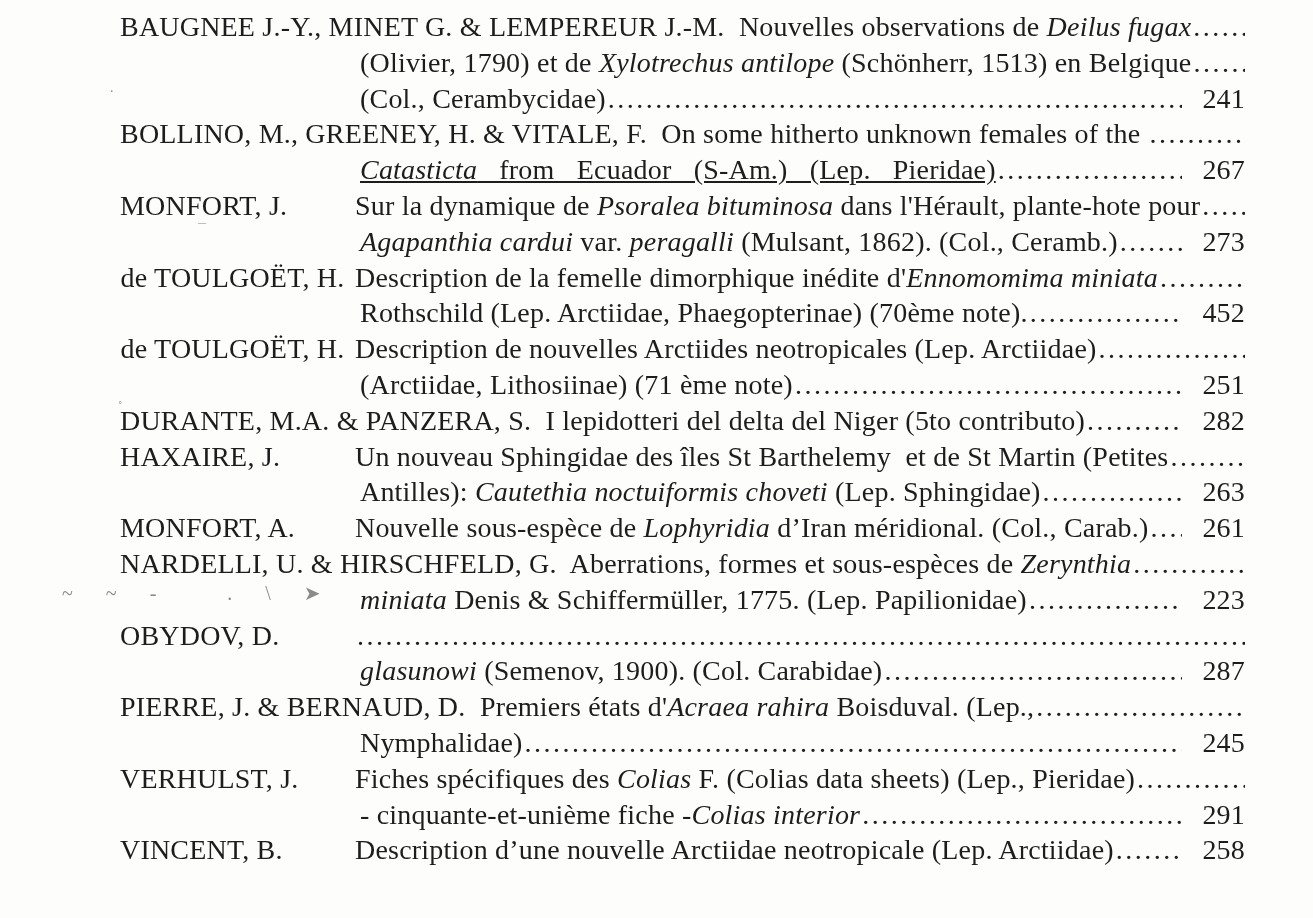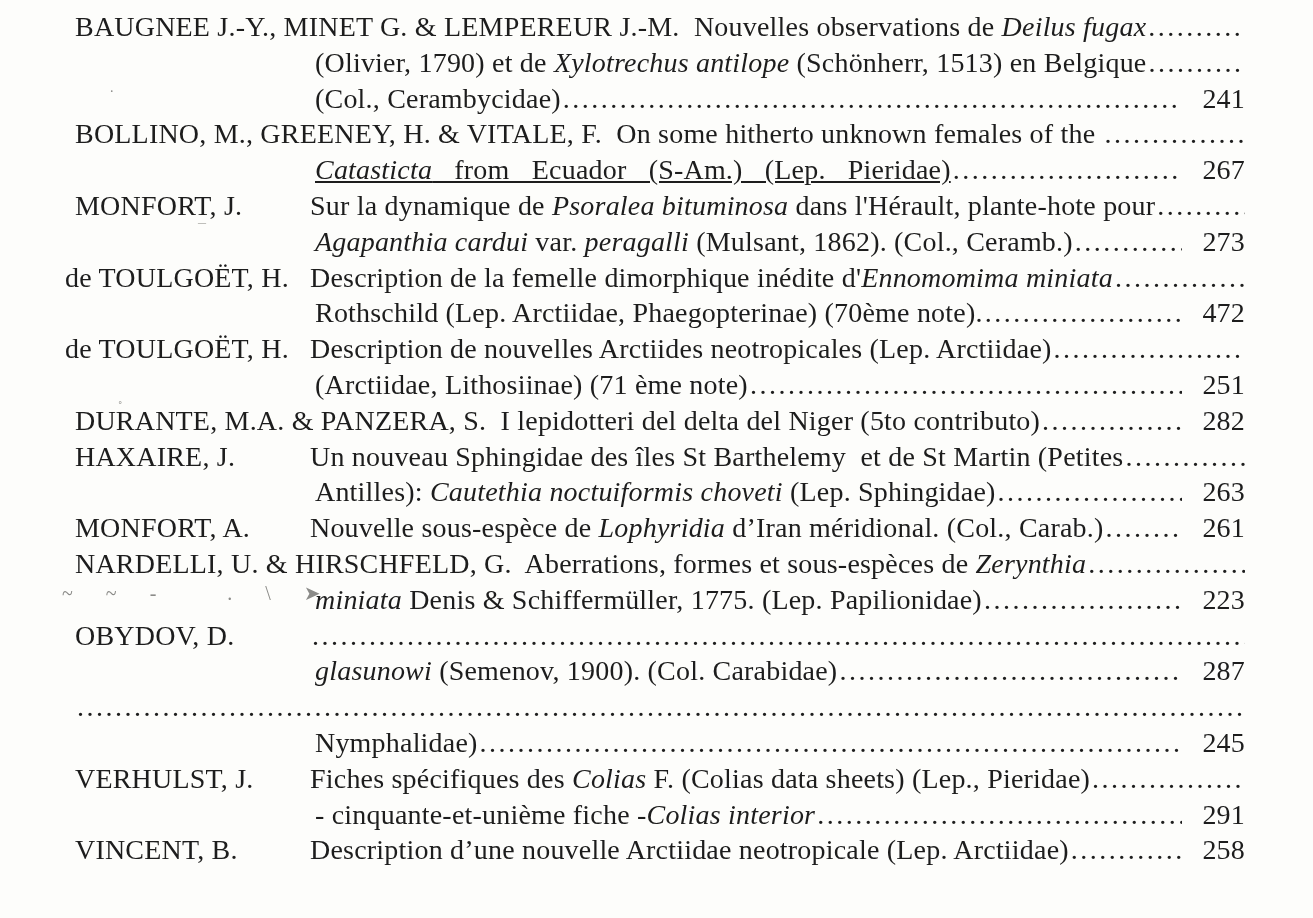--- a/index.html
+++ b/index.html
@@ -5,30 +5,30 @@
   html,body{margin:0;padding:0;}
   body{
     width:1313px;height:918px;overflow:hidden;
     background:#fdfdfb;
     font-family:"Liberation Serif","DejaVu Serif",serif;
     color:#1d1d1d;
   }
   .page{
     position:relative;box-sizing:border-box;
     width:1313px;height:918px;
-    padding:9px 68px 0 75px;
+    padding:9px 68px 0 120px;
     border-radius:21px;
   }
   .toc-line{
     display:flex;align-items:baseline;white-space:nowrap;
     height:35.8px;line-height:35.8px;font-size:28px;
     letter-spacing:0.2px;
   }
   .toc-line .author{flex:0 0 235px;overflow:visible;}
-  .toc-line.outdent{margin-left:-10px;}
+  .toc-line.outdent{margin-left:-10px;text-align:center;}
   .toc-line.outdent .author{flex-basis:245px;}
   .toc-line.indent{padding-left:240px;}
   .entry-text{flex:0 0 auto;}
   .toc-line.spread .entry-text{word-spacing:15px;text-decoration:underline;}
   .leader{
     flex:1 1 auto;min-width:0;overflow:hidden;
     letter-spacing:2.5px;padding-left:2px;
   }
   .page-num{flex:0 0 auto;margin-left:20px;}
   i{font-style:italic;}
@@ -79,21 +79,21 @@
         <span class="page-num">273</span>
       </div>
       <div class="toc-line outdent">
         <span class="author">de TOULGOËT, H.</span>
         <span class="entry-text"><span>Description de la femelle dimorphique inédite d'</span><i>Ennomomima&nbsp;miniata</i></span>
         <span class="leader">................................................................................................................................................................................................................................................</span>
       </div>
       <div class="toc-line indent">
         <span class="entry-text"><span>Rothschild (Lep. Arctiidae, Phaegopterinae) (70ème note). </span></span>
         <span class="leader">................................................................................................................................................................................................................................................</span>
-        <span class="page-num">472</span>
+        <span class="page-num">452</span>
       </div>
       <div class="toc-line outdent">
         <span class="author">de TOULGOËT, H.</span>
         <span class="entry-text"><span>Description de nouvelles Arctiides neotropicales (Lep. Arctiidae) </span></span>
         <span class="leader">................................................................................................................................................................................................................................................</span>
       </div>
       <div class="toc-line indent">
         <span class="entry-text"><span>(Arctiidae, Lithosiinae) (71 ème note) </span></span>
         <span class="leader">................................................................................................................................................................................................................................................</span>
         <span class="page-num">251</span>
@@ -131,20 +131,21 @@
       <div class="toc-line">
         <span class="author">OBYDOV, D.</span>
         <span class="leader">................................................................................................................................................................................................................................................</span>
       </div>
       <div class="toc-line indent">
         <span class="entry-text"><i>glasunowi</i><span> (Semenov, 1900). (Col. Carabidae)</span></span>
         <span class="leader">................................................................................................................................................................................................................................................</span>
         <span class="page-num">287</span>
       </div>
       <div class="toc-line">
+        <span class="entry-text"><span>PIERRE, J. &amp; BERNAUD, D.&nbsp; Premiers états d'</span><i>Acraea rahira</i><span> Boisduval. (Lep., </span></span>
         <span class="leader">................................................................................................................................................................................................................................................</span>
       </div>
       <div class="toc-line indent">
         <span class="entry-text"><span>Nymphalidae)</span></span>
         <span class="leader">................................................................................................................................................................................................................................................</span>
         <span class="page-num">245</span>
       </div>
       <div class="toc-line">
         <span class="author">VERHULST, J.</span>
         <span class="entry-text"><span>Fiches spécifiques des </span><i>Colias</i><span> F. (Colias data sheets) (Lep., Pieridae) </span></span>

